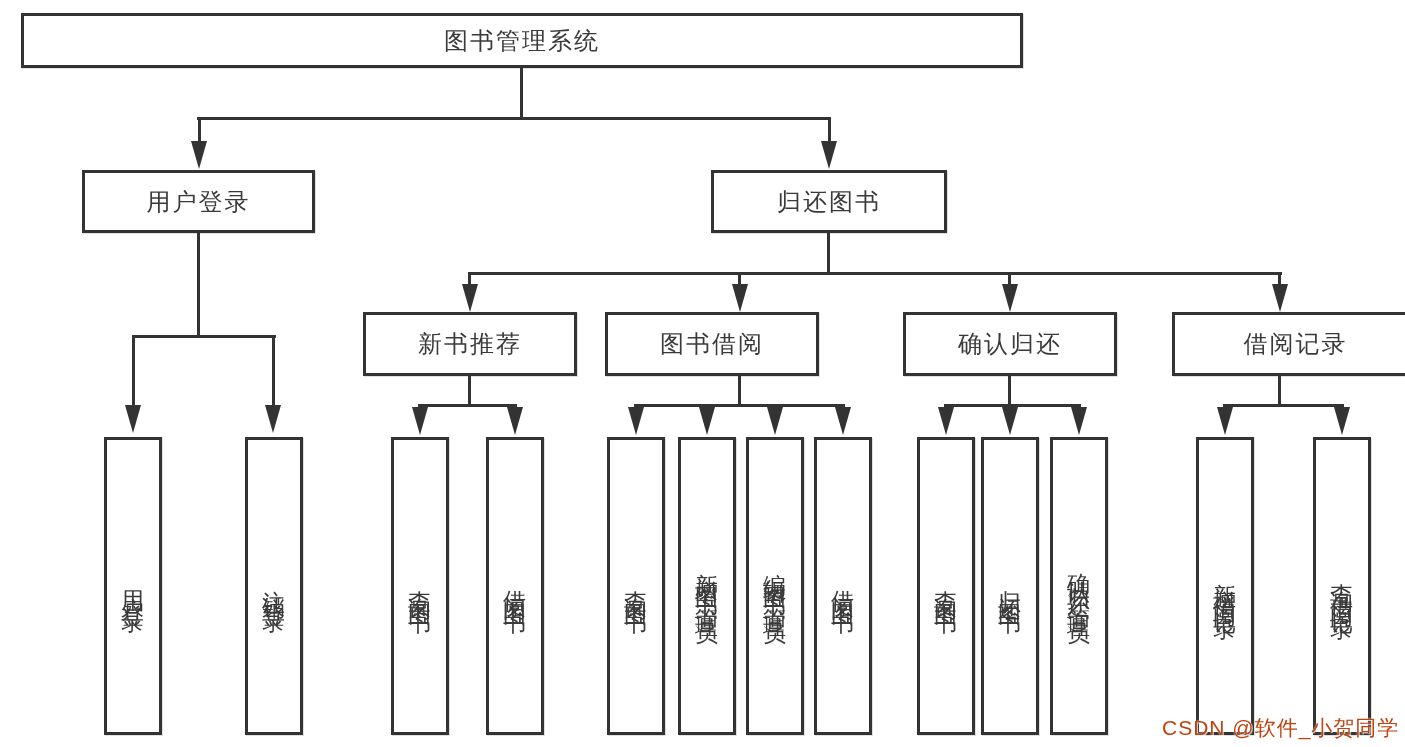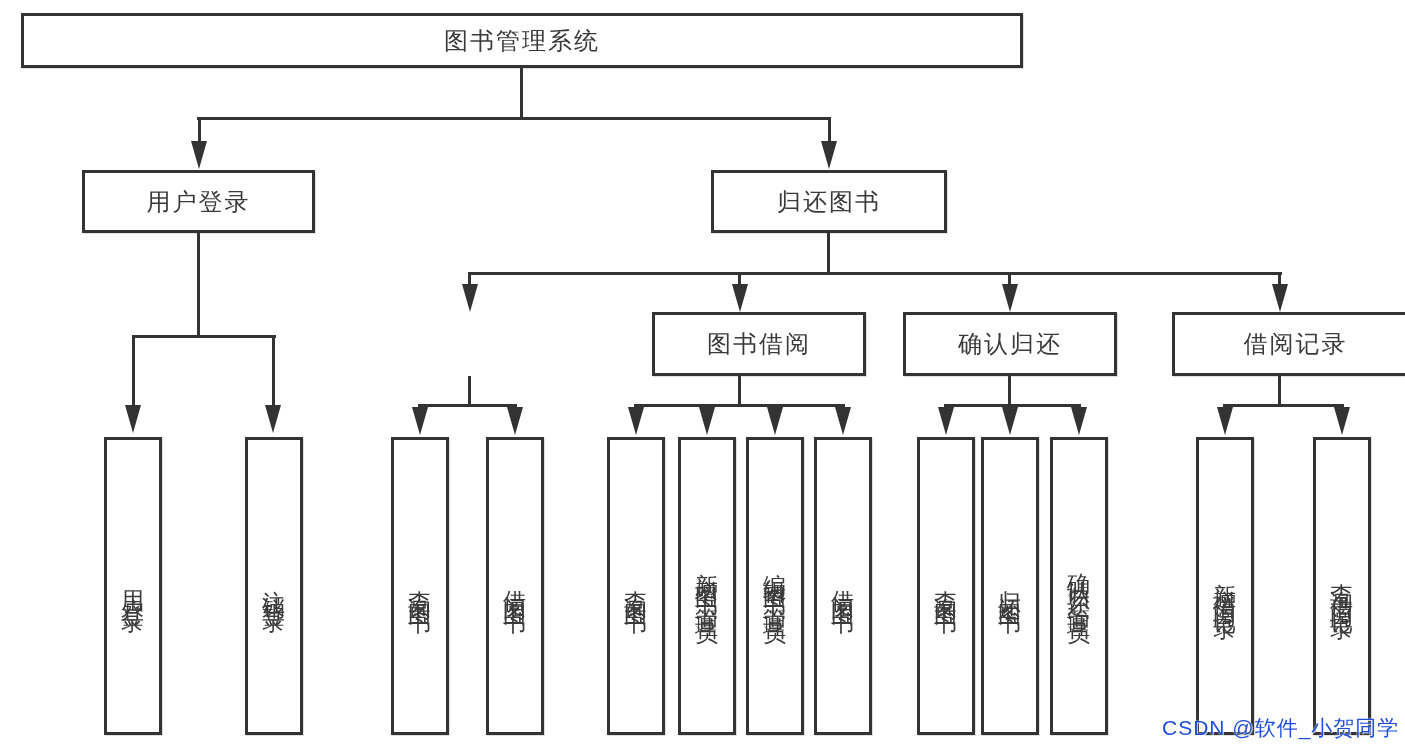--- a/index.html
+++ b/index.html
@@ -18,21 +18,21 @@
     text-align:center;line-height:52px;font-size:23px;letter-spacing:7px;
   }
   .ln{position:absolute;background:#333333;}
   .tri{
     position:absolute;width:0;height:0;
     border-left:8px solid transparent;border-right:8px solid transparent;
     border-top:28px solid #333333;
   }
   .wm{
     position:absolute;left:1162px;top:714px;font-size:21px;letter-spacing:1px;
-    color:#1d4ed8;z-index:10;text-shadow:0 0 2px #ffffff,1px 1px 0 rgba(255,255,255,0.7);
+    color:#c2410c;z-index:10;text-shadow:0 0 2px #ffffff,1px 1px 0 rgba(255,255,255,0.7);
   }
 </style>
 </head>
 <body>
 
 <div id="canvas">
 
   <div class="box hbox" style="left:21px;top:13px;width:1002px;height:55px;">图书管理系统</div>
 
   <div class="ln" style="left:520px;top:68px;width:3px;height:51px;"></div>
@@ -56,21 +56,22 @@
   <div class="ln" style="left:468px;top:272px;width:814px;height:3px;"></div>
   <div class="ln" style="left:468px;top:272px;width:3px;height:14px;"></div>
   <div class="tri" style="left:462px;top:284px;"></div>
   <div class="ln" style="left:738px;top:272px;width:3px;height:14px;"></div>
   <div class="tri" style="left:732px;top:284px;"></div>
   <div class="ln" style="left:1008px;top:272px;width:3px;height:14px;"></div>
   <div class="tri" style="left:1002px;top:284px;"></div>
   <div class="ln" style="left:1278px;top:272px;width:3px;height:14px;"></div>
   <div class="tri" style="left:1272px;top:284px;"></div>
 
-  <div class="box hbox" style="left:652px;top:312px;width:214px;height:64px;">图书借阅</div>
+  <div class="box hbox" style="left:363px;top:312px;width:214px;height:64px;">新书推荐</div>
+  <div class="box hbox" style="left:605px;top:312px;width:214px;height:64px;">图书借阅</div>
   <div class="box hbox" style="left:903px;top:312px;width:214px;height:64px;">确认归还</div>
   <div class="box hbox" style="left:1172px;top:312px;width:247px;height:64px;">借阅记录</div>
 
   <div class="ln" style="left:468px;top:376px;width:3px;height:30px;"></div>
   <div class="ln" style="left:418px;top:404px;width:99px;height:3px;"></div>
   <div class="ln" style="left:418px;top:404px;width:3px;height:6px;"></div>
   <div class="tri" style="left:412px;top:407px;"></div>
   <div class="ln" style="left:513px;top:404px;width:3px;height:6px;"></div>
   <div class="tri" style="left:507px;top:407px;"></div>
 

